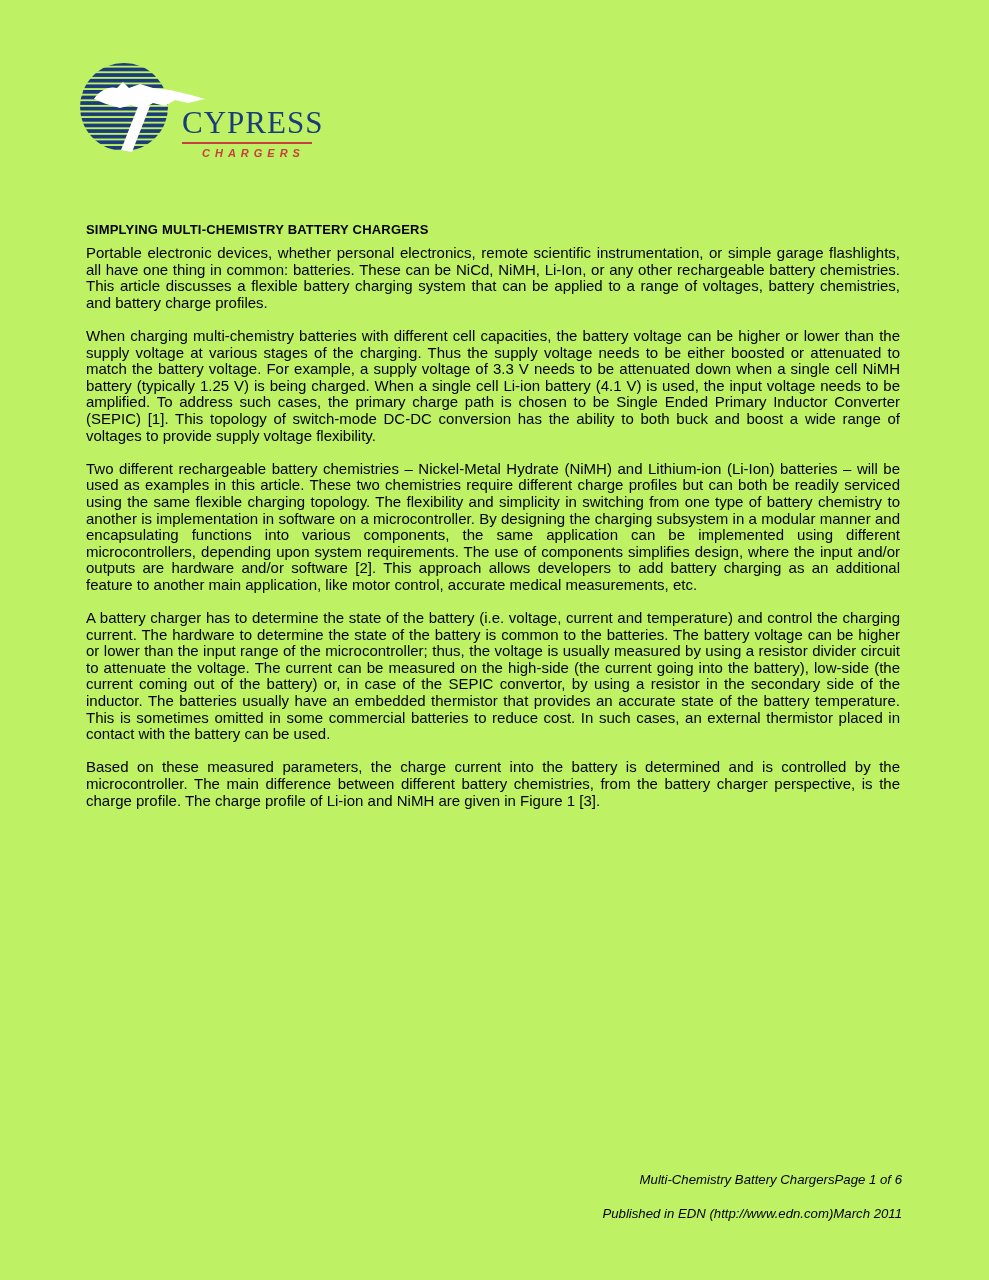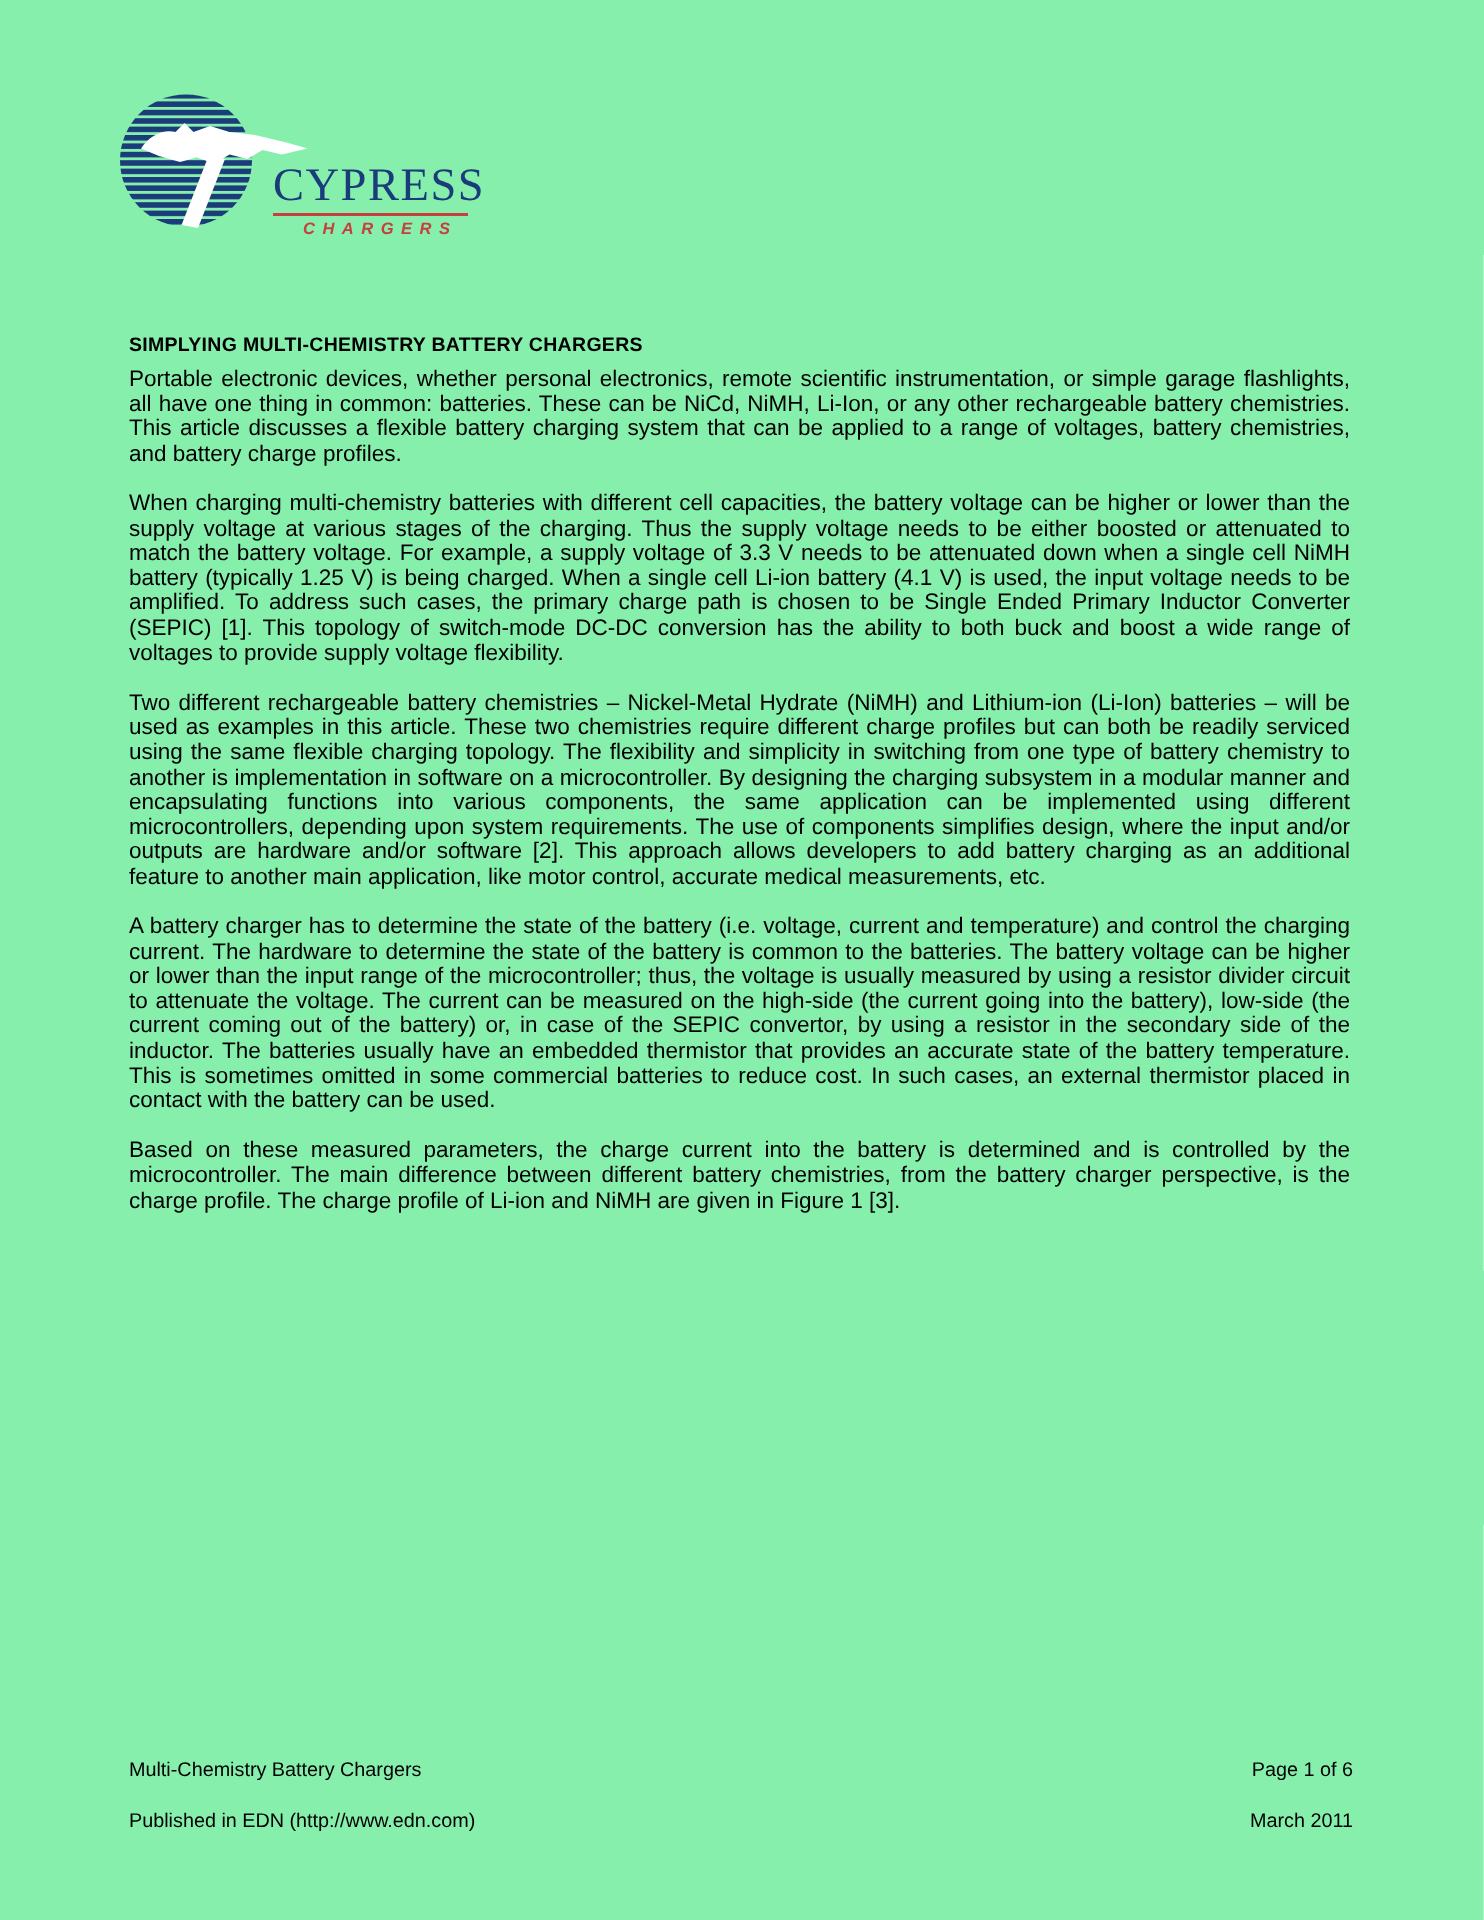--- a/index.html
+++ b/index.html
@@ -3,21 +3,21 @@
 <meta charset="utf-8">
 <style>
   html, body { margin: 0; padding: 0; background: #ffffff; }
   body {
     width: 989px; height: 1280px;
     font-family: "Liberation Sans", sans-serif;
     color: #000000;
     position: relative;
     overflow: hidden;
   }
-  .page { position: relative; width: 989px; height: 1280px; background: #86efac; }
+  .page { position: relative; width: 989px; height: 1280px; background: #bef264; }
 
   
   .logo { position: absolute; left: 80px; top: 60px; width: 245px; height: 100px; }
   .globe { position: absolute; left: 0; top: 2px; }
   .brand-col { position: absolute; left: 102px; top: 47px; width: 132px; }
   .brand-name {
     font-family: "Liberation Serif", serif;
     font-size: 31px; line-height: 1;
     color: #1b3c7a; letter-spacing: 1px; white-space: nowrap;
   }
@@ -34,22 +34,22 @@
   }
   .byline { font-style: italic; font-size: 13.2px; margin: 0 0 19px 0; }
   .article p {
     font-size: 15px; line-height: 16.6px;
     text-align: justify;
     margin: 0 0 16.6px 0;
   }
 
   
   .footer { position: absolute; left: 86px; top: 1172px; width: 816px; font-size: 13.2px; }
-  .footer-row { display: flex; justify-content: space-between; line-height: 15px; }
-  .footer-row + .footer-row { margin-top: 19px; gap: 44px; }
+  .footer-row { display: flex; justify-content: flex-end; line-height: 15px; font-style: italic; }
+  .footer-row + .footer-row { margin-top: 19px; }
 </style>
 </head>
 <body>
 
 <div class="page">
 
   <div class="logo">
     <svg class="globe" width="128" height="90" viewBox="0 0 128 90" aria-hidden="true">
       <defs>
         <pattern id="stripes" x="0" y="0" width="10" height="5.6" patternUnits="userSpaceOnUse">

